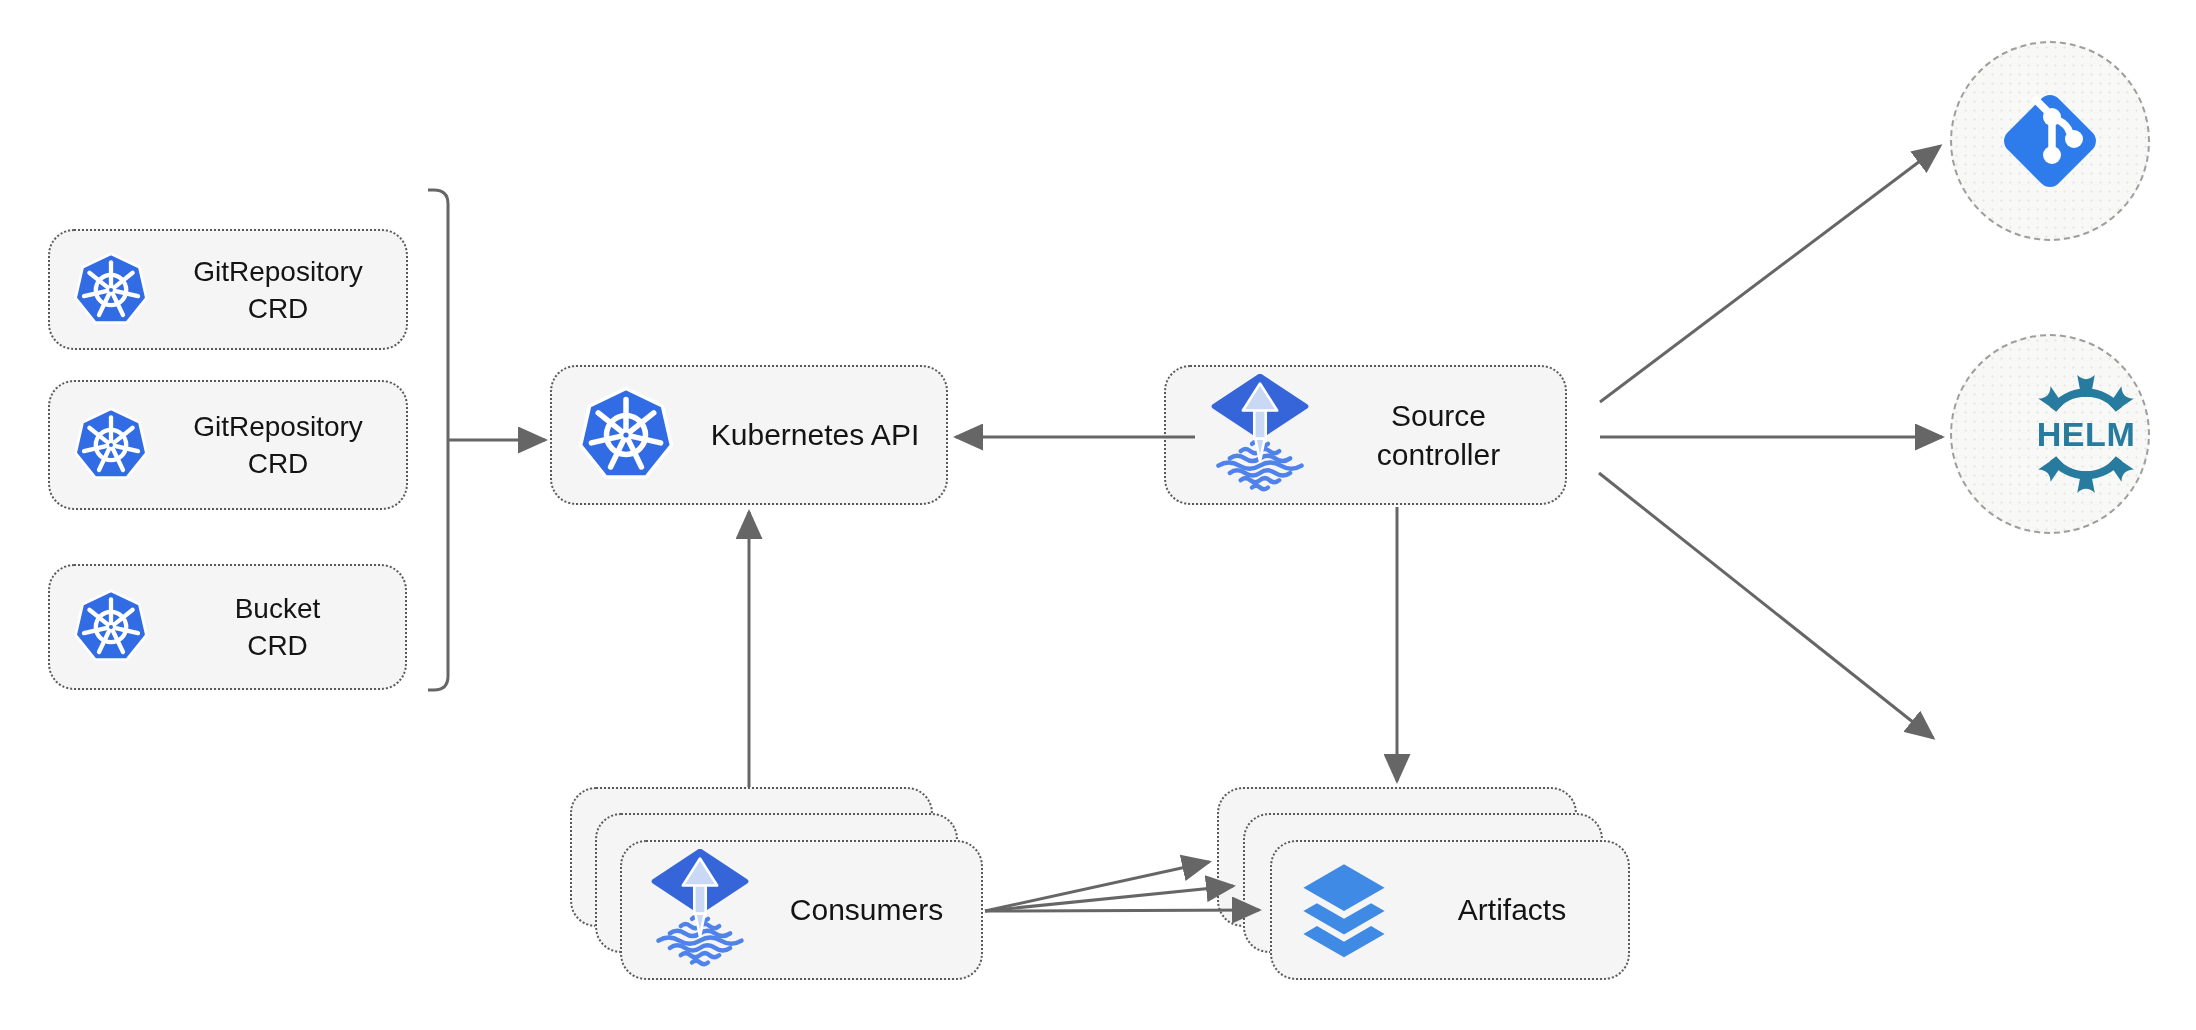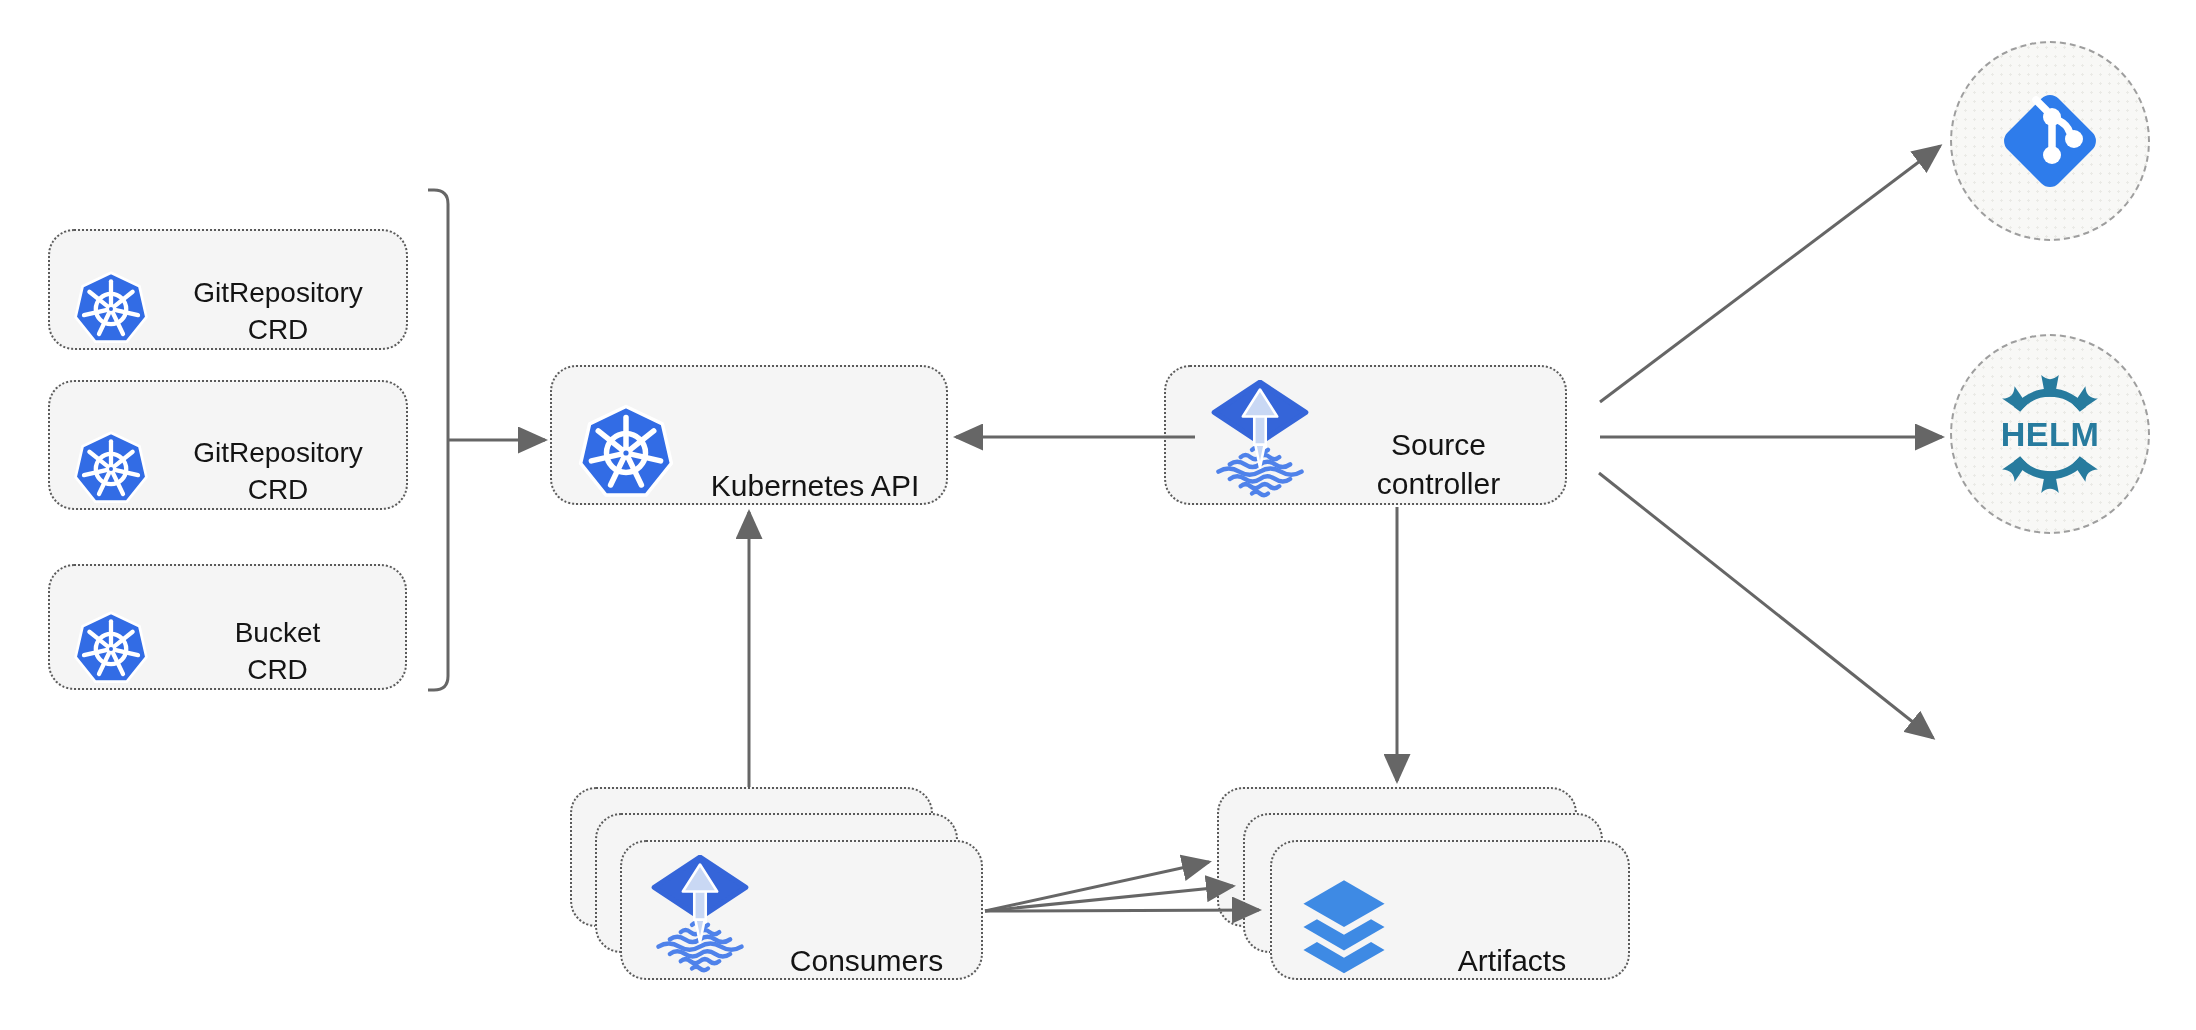--- a/index.html
+++ b/index.html
@@ -7,21 +7,21 @@
   body { font-family:"Liberation Sans", sans-serif; }
   .canvas { position:relative; width:2196px; height:1030px; background:var(--canvas-bg,#fff); overflow:hidden; }
 
   .defs { position:absolute; width:0; height:0; }
 
   .node {
     position:absolute;
     background:var(--node-fill,#f5f5f5);
     border:2px dotted var(--node-border,#5a5a5a);
     border-radius:26px;
-    display:flex; align-items:flex-end;
+    display:flex; align-items:center;
     z-index:1;
   }
   .label { flex:1; text-align:center; color:var(--text,#141414); font-size:30px; }
   .two-line { line-height:39px; }
   .crd-label { font-size:28px; line-height:37px; }
 
   
   #crd1 { left:48px;  top:229px; width:360px; height:121px; }
   #crd2 { left:48px;  top:380px; width:360px; height:130px; }
   #crd3 { left:48px;  top:564px; width:359px; height:126px; }
@@ -52,21 +52,21 @@
   .circle {
     position:absolute; width:200px; height:200px; border-radius:50%;
     border:2.5px dashed var(--circle-border,#9e9e9e);
     background-color:var(--circle-fill,#f8f8f6);
     background-image:radial-gradient(#eaeae6 1.2px, transparent 1.4px);
     background-size:9px 9px;
     display:flex; align-items:center; justify-content:center;
     z-index:1;
   }
   #ep-git  { left:1950px; top:41px;  }
-  #ep-helm { left:1950px; top:334px; }
+  #ep-helm { left:1950px; top:334px;justify-content:flex-end; }
   #ep-s3   { left:1949px; top:650px; }
   .git-icon  { width:150px; height:150px; }
   .helm-icon { width:124px; height:124px; }
   .s3-icon   { width:116px; height:116px; }
 
   
   #edges { position:absolute; left:0; top:0; width:2196px; height:1030px; z-index:10; pointer-events:none; }
   .edge { stroke:var(--line,#666); stroke-width:3; fill:none; }
   .f-line { fill:var(--line,#666); }
 

